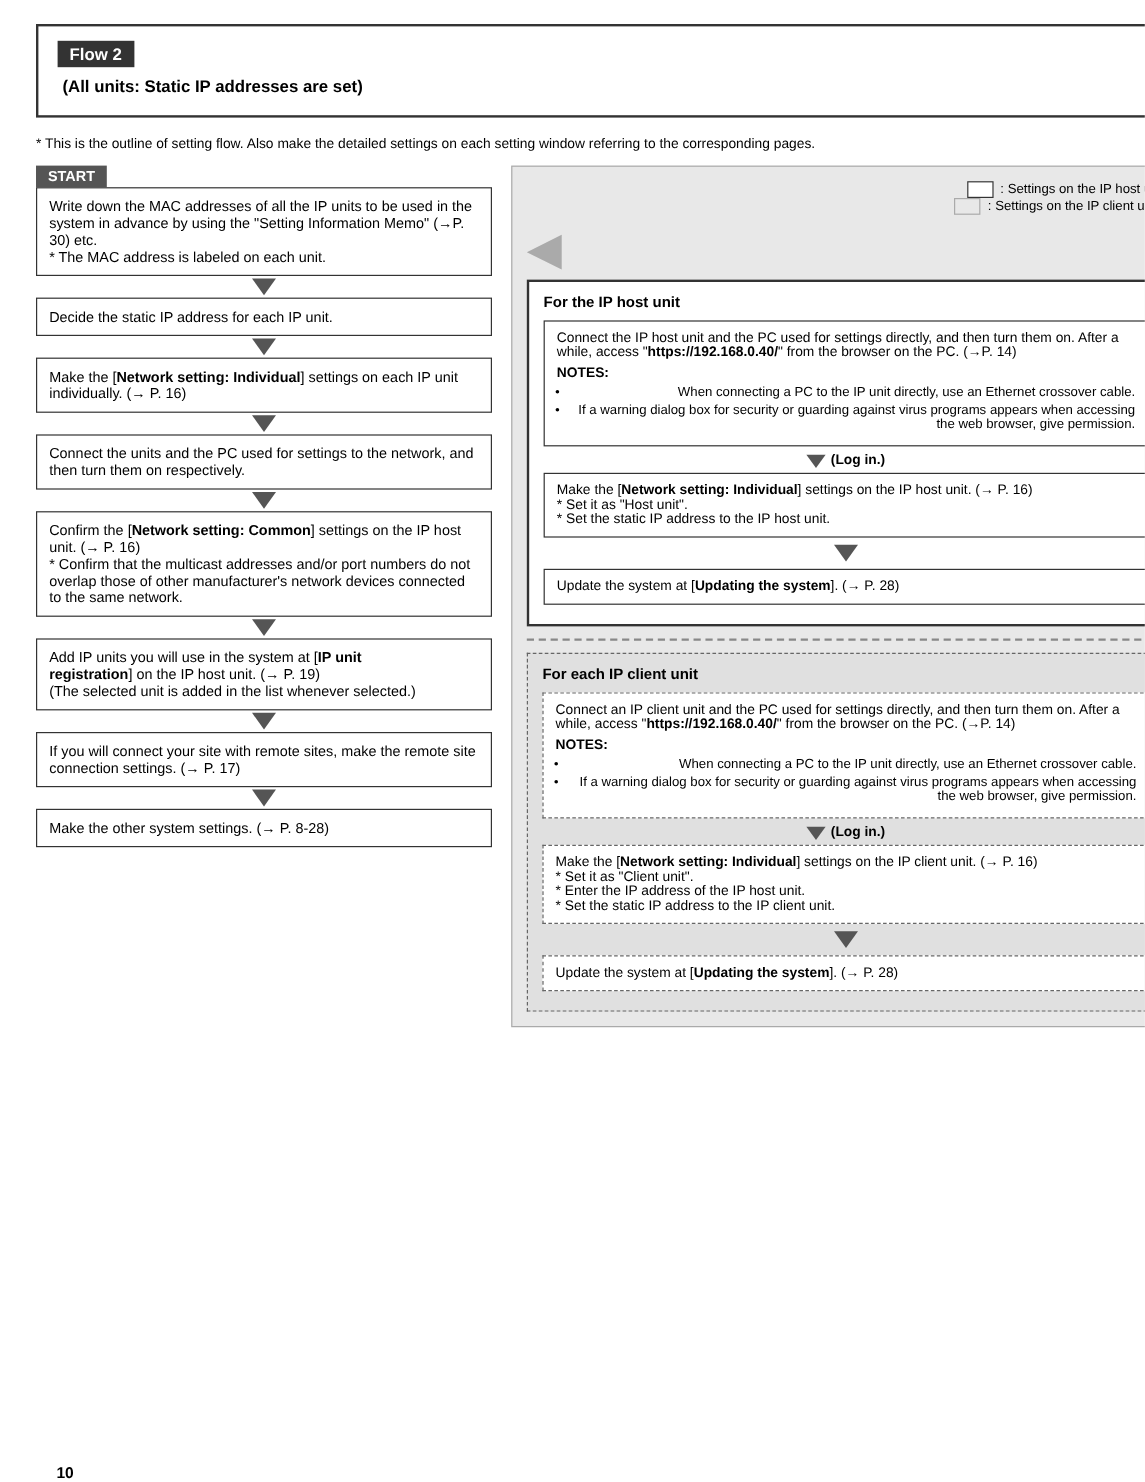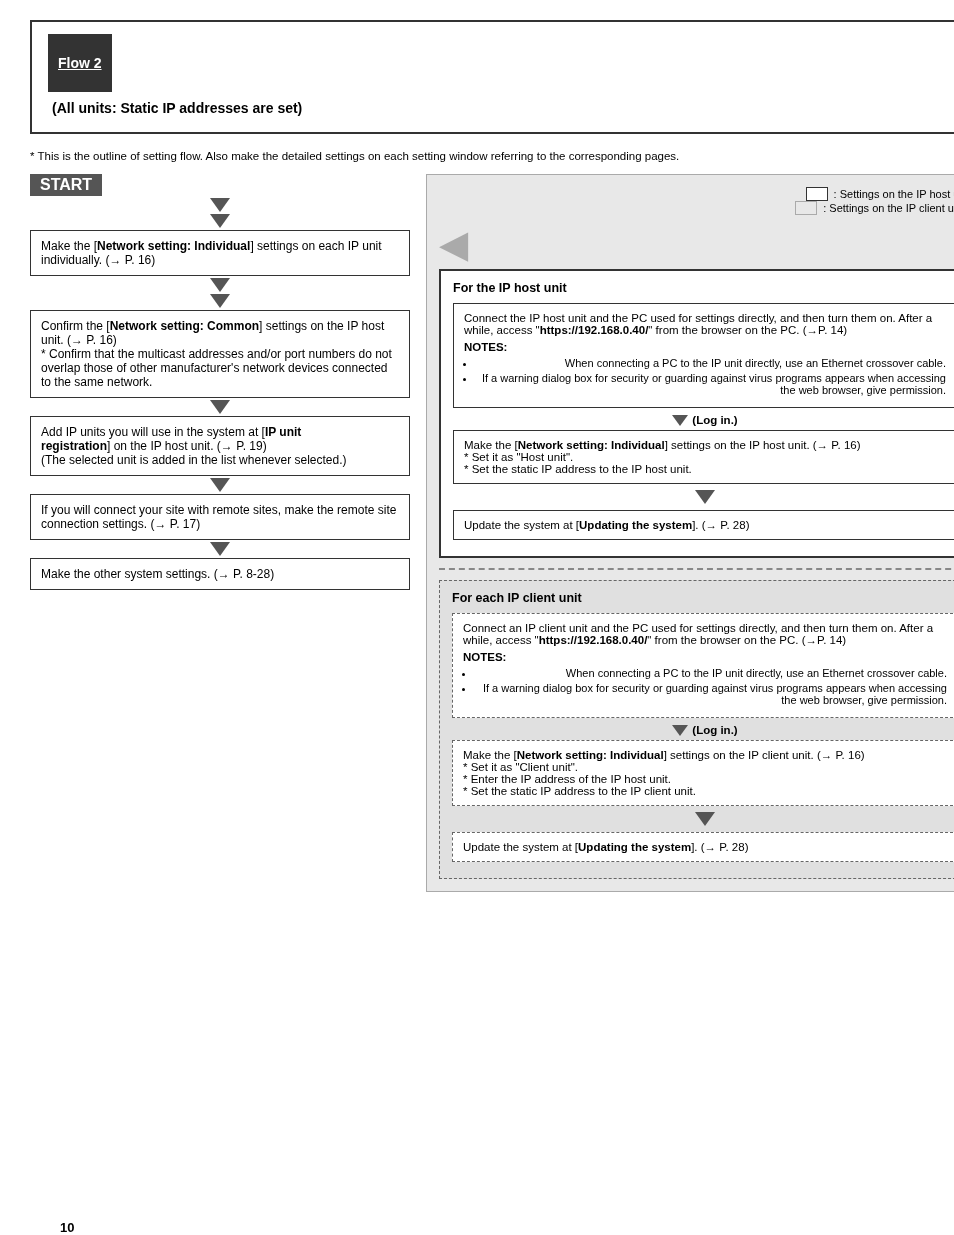--- a/index.html
+++ b/index.html
@@ -9,40 +9,39 @@
       background: #fff;
       color: #000;
       width: 954px;
       min-height: 1235px;
       padding: 20px 30px;
     }
 
     .page-number {
       position: absolute;
       bottom: 20px;
-      left: 30px;
+      left: 17px;
       font-size: 13px;
       font-weight: bold;
     }
 
     .flow-header {
       border: 2px solid #333;
       padding: 12px 16px 16px;
       margin-bottom: 16px;
     }
 
     .flow-title {
       background: #333;
       color: #fff;
       font-size: 14px;
       font-weight: bold;
-      padding: 21px 10px;
+      padding: 3px 10px;
       display: inline-block;
       margin-bottom: 8px;
-      text-decoration: underline;
     }
 
     .flow-subtitle {
       font-size: 14px;
       font-weight: bold;
       margin-left: 4px;
     }
 
     .outline-note {
       font-size: 11.5px;
@@ -63,21 +62,21 @@
       flex: 1;
       background: #e8e8e8;
       padding: 12px;
       border: 1px solid #aaa;
     }
 
     
     .start-label {
       background: #555;
       color: #fff;
-      font-size: 16px;
+      font-size: 12px;
       font-weight: bold;
       padding: 2px 10px;
       display: inline-block;
       margin-bottom: 0;
     }
 
     .start-box {
       border: 1px solid #333;
       padding: 8px 10px;
       margin-bottom: 0;
@@ -202,35 +201,44 @@
   </div>
 
   <div class="outline-note">* This is the outline of setting flow. Also make the detailed settings on each setting window referring to the corresponding pages.</div>
 
   <div class="main-content">
 
     <div class="left-column">
 
       
       <div class="start-label">START</div>
-
-      <div class="arrow-down-filled"></div>
-
-      
+      <div class="start-box flow-box">
+        <span>Write down the MAC addresses of all the IP units to be used in the system in advance by using the "Setting Information Memo" (→P. 30) etc.<br>*  The MAC address is labeled on each unit.</span>
+      </div>
+
+      <div class="arrow-down-filled"></div>
+
+      
+      <div class="flow-box">
+        <span>Decide the static IP address for each IP unit.</span>
+      </div>
 
       <div class="arrow-down-filled"></div>
 
       
       <div class="flow-box">
         <span>Make the [<span class="bold">Network setting: Individual</span>] settings on each IP unit individually. (→ P. 16)</span>
       </div>
 
       <div class="arrow-down-filled"></div>
 
       
+      <div class="flow-box">
+        <span>Connect the units and the PC used for settings to the network, and then turn them on respectively.</span>
+      </div>
 
       <div class="arrow-down-filled"></div>
 
       
       <div class="flow-box">
         <span>Confirm the [<span class="bold">Network setting: Common</span>] settings on the IP host unit. (→ P. 16)<br>*  Confirm that the multicast addresses and/or port numbers do not overlap those of other manufacturer's network devices connected to the same network.</span>
       </div>
 
       <div class="arrow-down-filled"></div>
 

